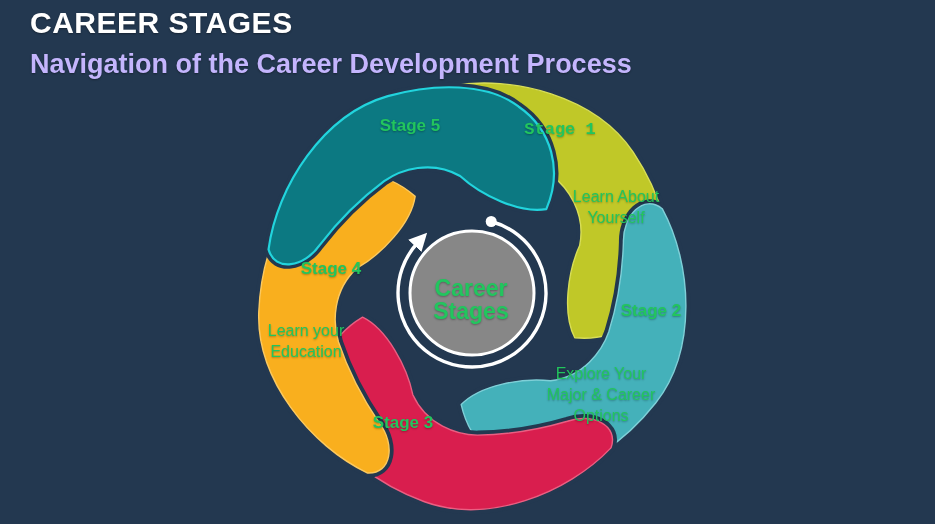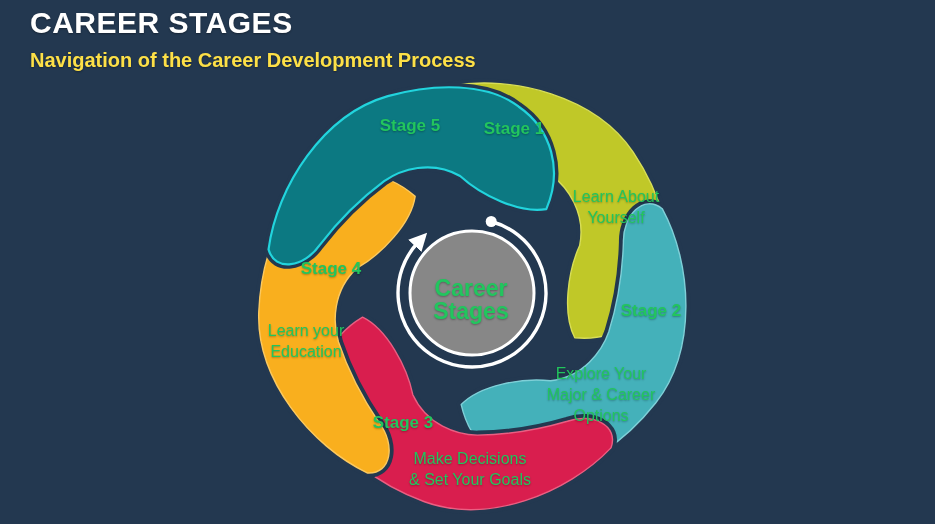--- a/index.html
+++ b/index.html
@@ -8,21 +8,21 @@
     font-family:"Liberation Sans",sans-serif;
     background:#233850;
   }
   .slide{position:relative;width:935px;height:524px;background:#233850;}
   .titles{position:absolute;left:30px;top:6px;}
   .titles h1{
     margin:0;color:#ffffff;font-size:30px;font-weight:bold;
     letter-spacing:.5px;text-shadow:0 1px 2px rgba(0,0,0,.35);
   }
   .titles h2{
-    margin:9px 0 0 0;color:#fde047;font-size:20px;font-weight:bold;
+    margin:9px 0 0 0;color:#c4b5fd;font-size:27px;font-weight:bold;
     text-shadow:0 1px 2px rgba(0,0,0,.35);
   }
   svg.diagram{position:absolute;left:0;top:0;}
   .halo{fill:none;stroke:#233850;stroke-width:9;stroke-linejoin:round;}
   .blade{stroke-width:1.4;stroke-linejoin:round;}
   .e1{stroke:#d8de57;}
   .e2{stroke:#7fd0d8;}
   .e3{stroke:#ea5f82;}
   .e4{stroke:#fcc95f;}
   .e5{stroke:#22d4dd;stroke-width:2.2;}
@@ -81,32 +81,30 @@
     <g transform="translate(472,293)">
       <path class="arrowArc" d="M 19.2 -71.5 A 74 74 0 1 1 -54.1 -50.5" marker-end="url(#arrowhead)"></path>
       <circle cx="19.2" cy="-71.5" r="5.5" fill="#ffffff"></circle>
       <circle r="62" class="centerCircle" fill="#878787"></circle>
     </g>
   </svg>
 
   <div class="ocenter" style="left:471px;top:300px;">Career
 Stages</div>
 
-  <div class="olabel" style="left:514px;top:129px;">Stage 1</div>
+  <div class="olabel" style="left:560px;top:129px;font-family:Liberation Mono, monospace;">Stage 1</div>
   <div class="obody" style="left:616px;top:207px;">Learn About
 Yourself</div>
 
   <div class="olabel" style="left:651px;top:311px;">Stage 2</div>
   <div class="obody" style="left:601px;top:394px;">Explore Your
 Major &amp; Career
 Options</div>
 
   <div class="olabel" style="left:403px;top:410px;margin-top:13px;">Stage 3</div>
-  <div class="obody" style="left:470px;top:469px;">Make Decisions
-&amp; Set Your Goals</div>
 
   <div class="olabel" style="left:331px;top:269px;">Stage 4</div>
   <div class="obody" style="left:306px;top:341px;">Learn your
 Education</div>
 
   <div class="olabel" style="left:410px;top:126px;">Stage 5</div>
 
 </div>
 
 </body></html>

